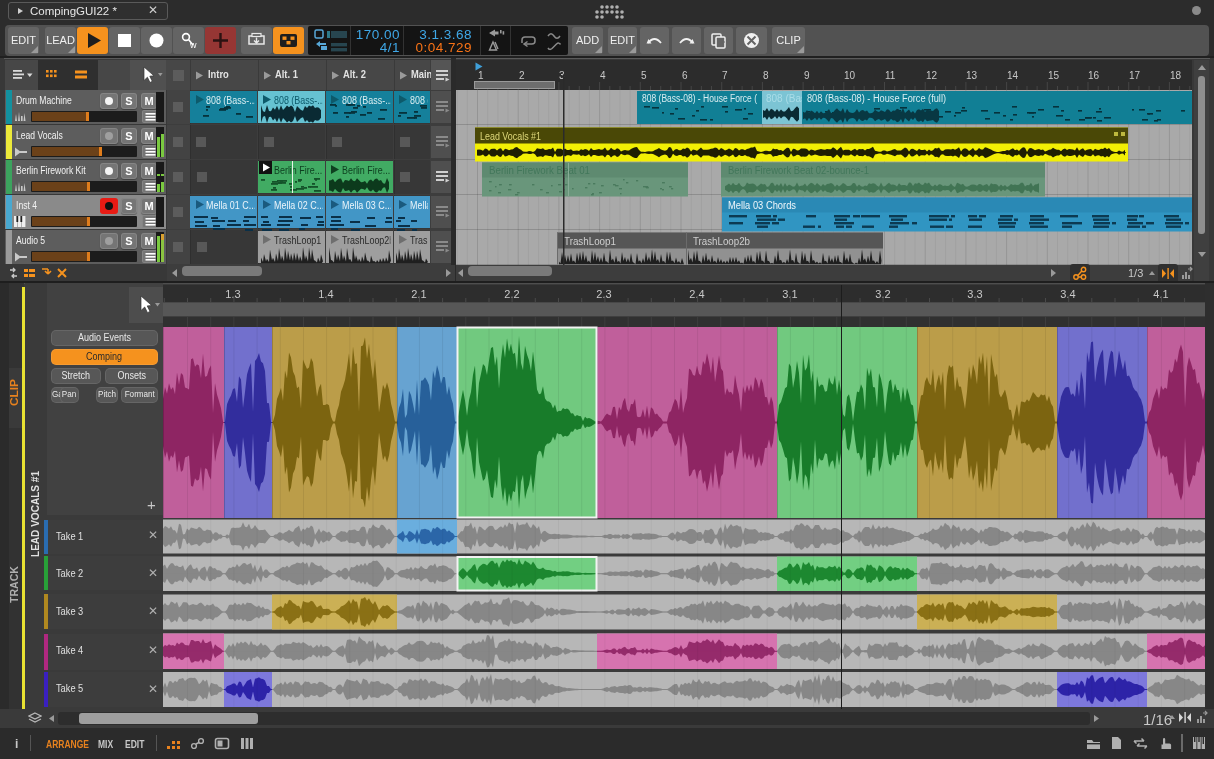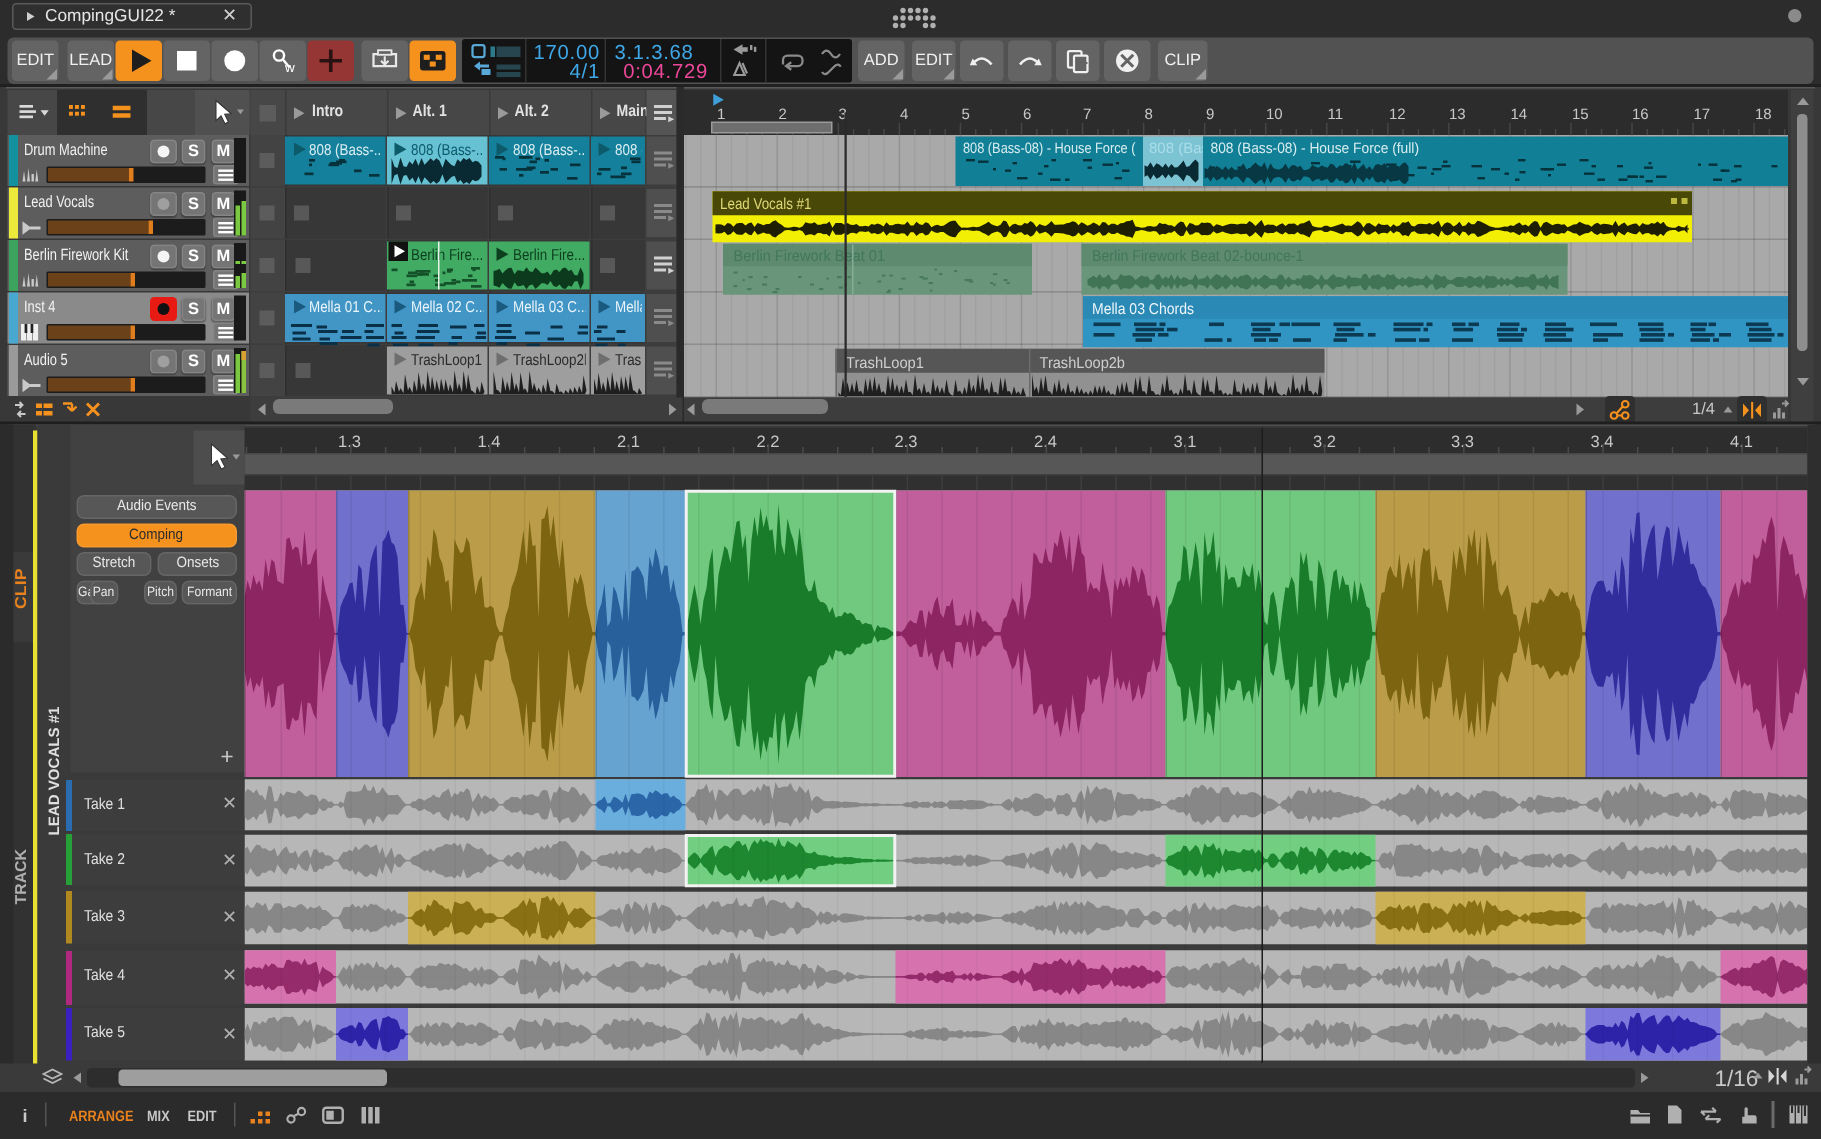--- a/index.html
+++ b/index.html
@@ -79,22 +79,22 @@
     <rect x="19" y="4" width="16" height="7" fill="#27454f"></rect>
     <path d="M4 17 l4 -3 v2 h6 v2 h-6 v2 Z" fill="#58a8d8"></path>
     <path d="M9 21 l-4 3 m4 -3 v2 h6 v-4 h-6 Z" fill="#58a8d8"></path>
     <rect x="19" y="16" width="16" height="3.4" fill="#27454f"></rect>
     <rect x="19" y="21" width="16" height="3.4" fill="#27454f"></rect>
   </svg>
 <div class="a" style="left:350px;top:26px;width:1px;height:29px;background:#333"></div>
 <div class="a" style="left:350px;top:27px;width:50px;height:14px;color:#3fa8e8;font-size:13.5px;text-align:right;letter-spacing:0.5px">170.00</div>
 <div class="a" style="left:350px;top:40px;width:50px;height:14px;color:#3fa8e8;font-size:13.5px;text-align:right;letter-spacing:0.5px">4/1</div>
 <div class="a" style="left:403px;top:26px;width:1px;height:29px;background:#333"></div>
-<div class="a" style="left:400px;top:27px;width:72px;height:14px;color:#3fa8e8;font-size:13.5px;text-align:center;letter-spacing:0.5px">3.1.3.68</div>
-<div class="a" style="left:400px;top:40px;width:72px;height:14px;color:#ec4899;font-size:13.5px;text-align:right;letter-spacing:0.5px">0:04.729</div>
+<div class="a" style="left:400px;top:27px;width:72px;height:14px;color:#3fa8e8;font-size:13.5px;text-align:right;letter-spacing:0.5px">3.1.3.68</div>
+<div class="a" style="left:400px;top:40px;width:72px;height:14px;color:#f97316;font-size:13.5px;text-align:right;letter-spacing:0.5px">0:04.729</div>
 <div class="a" style="left:480px;top:26px;width:1px;height:29px;background:#333"></div>
 <svg class="a" style="left:482px;top:27px" width="26" height="27">
     <path d="M13 2.5 l-6 3.5 l6 3.5 v-2 h3.5 v-3 h-3.5 Z" fill="#9a9a9a"></path>
     <rect x="18" y="3" width="1.6" height="3.4" fill="#9a9a9a"></rect>
     <rect x="20.6" y="4.2" width="1.6" height="3.4" fill="#9a9a9a"></rect>
     <path d="M7.5 23 L11 15 L14.5 23 Z M13 15 L16 22" fill="none" stroke="#9a9a9a" stroke-width="1.4"></path>
   </svg>
 <div class="a" style="left:510px;top:26px;width:1px;height:29px;background:#333"></div>
 <svg class="a" style="left:512px;top:27px" width="54" height="27">
     <path d="M10 16 v-3 a3 3 0 0 1 3 -3 h7 a3 3 0 0 1 3 3 v1 a3 3 0 0 1 -3 3 h-7" fill="none" stroke="#8a8a8a" stroke-width="1.5"></path>
@@ -1036,21 +1036,21 @@
   </svg>
 <div class="a" style="left:1070px;top:264px;width:20px;height:19px;background:#2f2f2f;border-radius:3px"></div>
 <svg class="a" style="left:1072px;top:266px" width="16" height="15">
     <g fill="none" stroke="#f5921e" stroke-width="1.4">
       <circle cx="4" cy="11" r="2.2"></circle>
       <circle cx="11.5" cy="3.5" r="2.2"></circle>
       <circle cx="11.5" cy="11" r="2.2"></circle>
       <path d="M5.8 9.5 L9.8 5 M6.2 11 L9.3 11"></path>
     </g>
   </svg>
-<div class="a" style="left:1128px;top:267px;font-size:11px;color:#c8c8c8">1/4</div>
+<div class="a" style="left:1128px;top:267px;font-size:11px;color:#c8c8c8">1/3</div>
 <svg class="a" style="left:1148px;top:270px" width="8" height="6">
     <path d="M1 5 L4 1 L7 5 Z" fill="#9a9a9a"></path>
   </svg>
 <div class="a" style="left:1158px;top:264px;width:20px;height:19px;background:#2f2f2f;border-radius:3px"></div>
 <svg class="a" style="left:1160px;top:267px" width="16" height="13">
     <path d="M2 2 L6 6.5 L2 11 Z" fill="#f5921e"></path>
     <path d="M14 2 L10 6.5 L14 11 Z" fill="#f5921e"></path>
     <rect x="7.4" y="1" width="1.4" height="11" fill="#f5921e"></rect>
   </svg>
 <svg class="a" style="left:1180px;top:266px" width="14" height="14">

